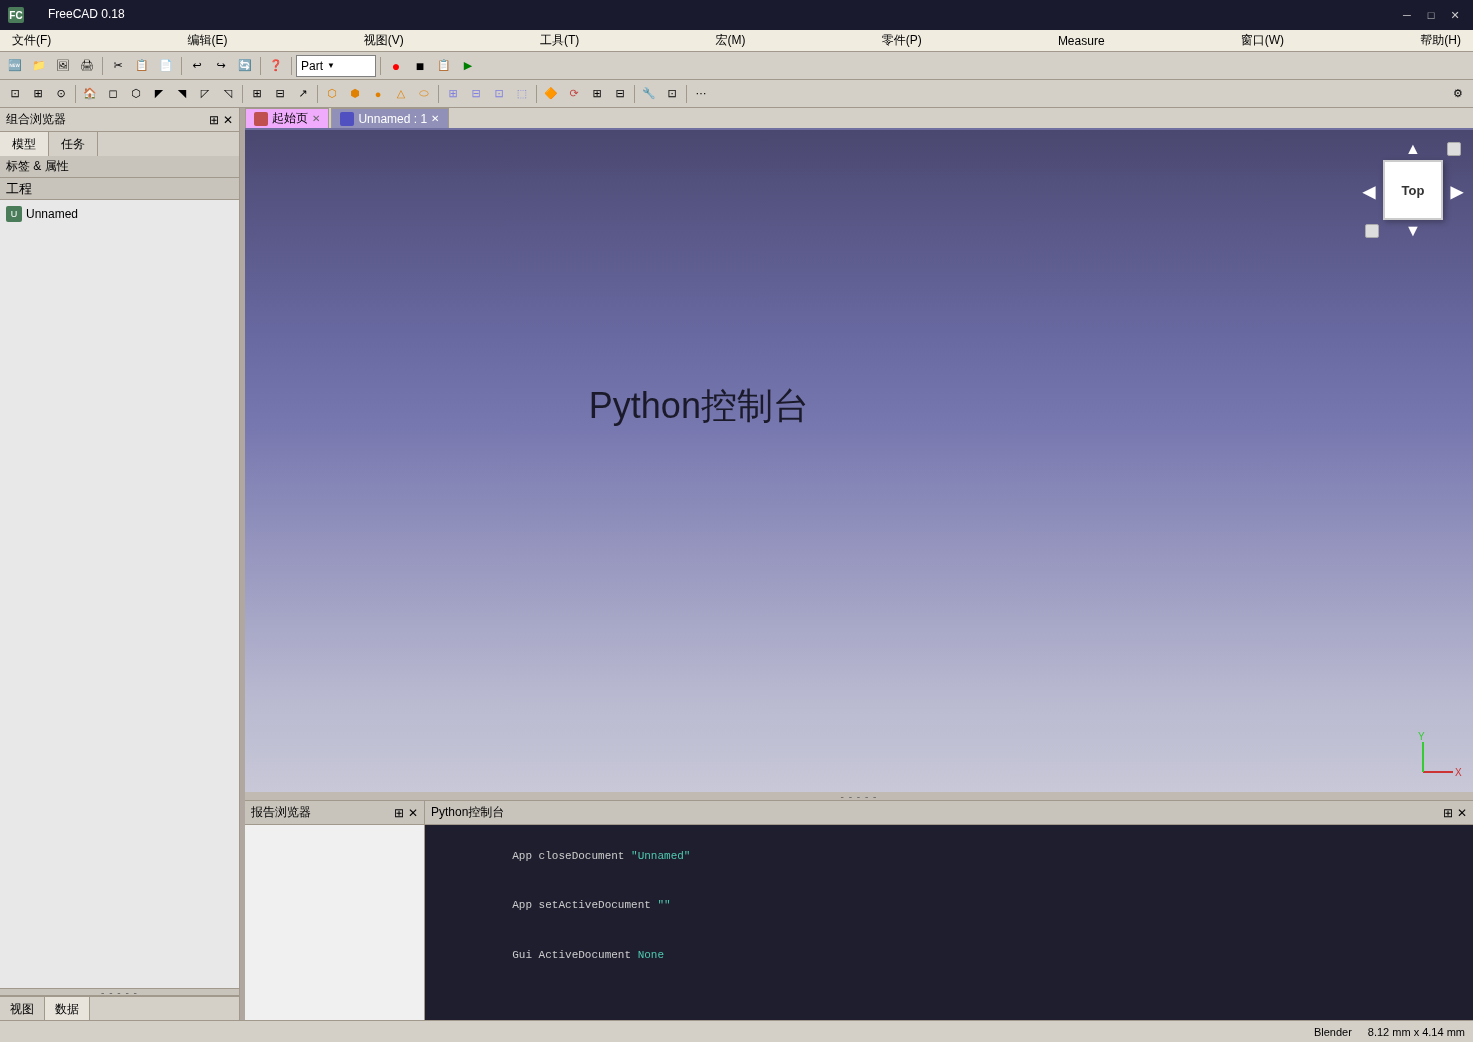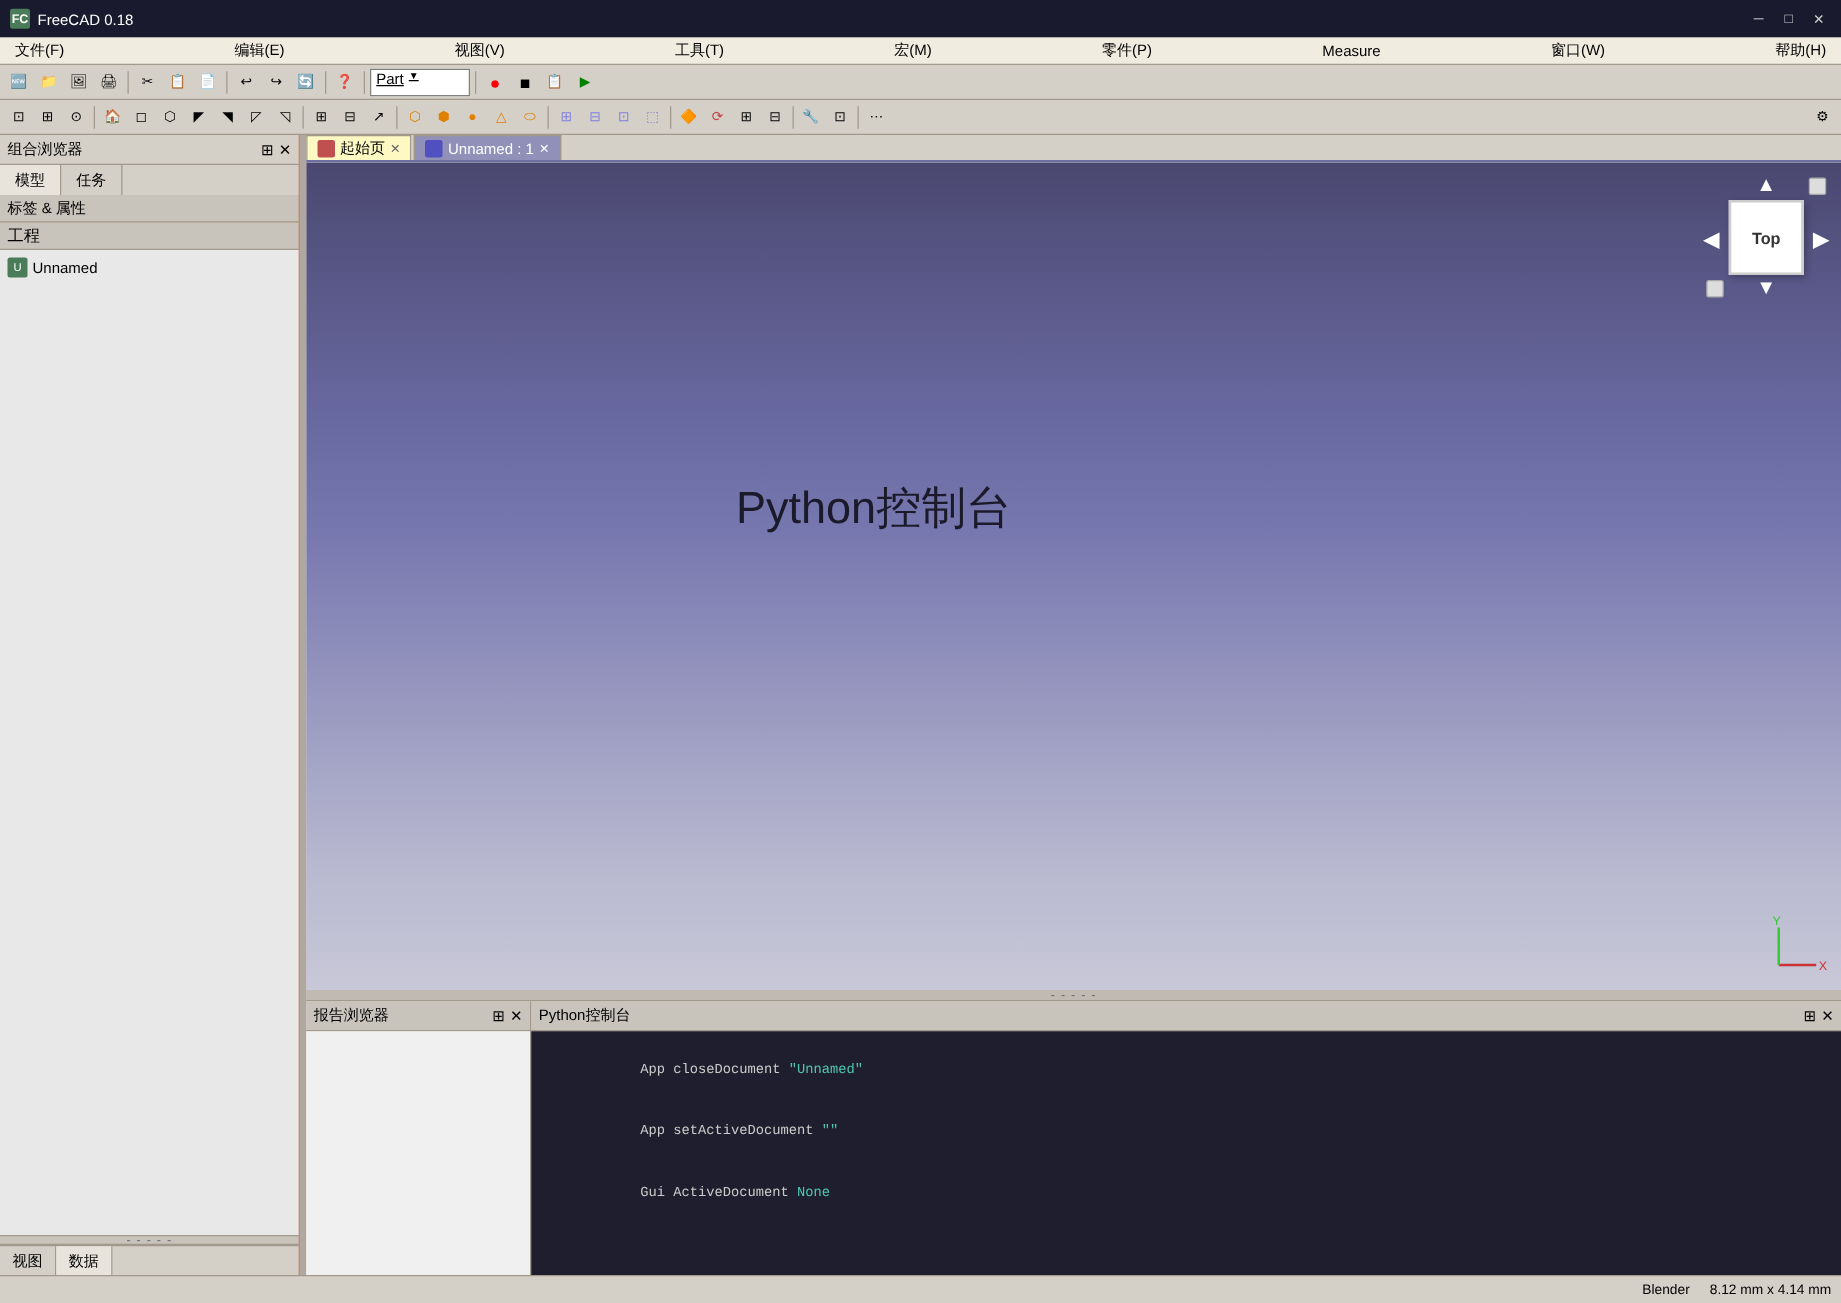--- a/index.html
+++ b/index.html
@@ -1,34 +1,34 @@
 <!DOCTYPE html>
 <html><head>
   <meta charset="utf-8">
   <style>
     * { margin: 0; padding: 0; box-sizing: border-box; }
     body { width: 1473px; height: 1042px; overflow: hidden; font-family: 'Segoe UI', Arial, sans-serif; font-size: 12px; background: #d4d0c8; user-select: none; }
 
     
     #titlebar { height: 30px; background: #1a1a2e; display: flex; align-items: center; justify-content: space-between; padding: 0 8px; }
-    #titlebar-left { display: flex; align-items: flex-end; gap: 6px; color: white; font-size: 12px; }
+    #titlebar-left { display: flex; align-items: flex-start; gap: 24px; color: white; font-size: 12px; }
     #titlebar-icon { width: 16px; height: 16px; background: #4a7c59; border-radius: 2px; display: flex; align-items: center; justify-content: center; color: white; font-size: 10px; font-weight: bold; }
     #titlebar-controls { display: flex; gap: 4px; }
     .titlebar-btn { width: 20px; height: 20px; display: flex; align-items: center; justify-content: center; color: #ccc; cursor: pointer; font-size: 11px; }
 
     
     #menubar { height: 22px; background: #f0ece0; display: flex; align-items: center; padding: 0 4px; border-bottom: 1px solid #a0998c; justify-content: space-between; }
     .menu-item { padding: 2px 8px; font-size: 12px; cursor: pointer; color: #000; }
 
     
     #toolbar1 { height: 28px; background: #d4d0c8; display: flex; align-items: center; padding: 2px 4px; border-bottom: 1px solid #a0998c; gap: 2px; }
     #toolbar2 { height: 28px; background: #d4d0c8; display: flex; align-items: center; padding: 2px 4px; border-bottom: 1px solid #a0998c; gap: 1px; }
     .tb-btn { width: 22px; height: 22px; display: flex; align-items: center; justify-content: center; background: #d4d0c8; border: 1px solid transparent; cursor: pointer; font-size: 11px; }
     .tb-sep { width: 1px; height: 18px; background: #a0998c; margin: 0 2px; }
-    .tb-dropdown { display: flex; align-items: flex-start; height: 22px; background: white; border: 1px solid #808080; padding: 0 4px; font-size: 12px; cursor: pointer; min-width: 80px; text-decoration: underline; }
+    .tb-dropdown { display: flex; align-items: center; height: 22px; background: white; border: 1px solid #808080; padding: 0 4px; font-size: 12px; cursor: pointer; min-width: 80px; }
     .tb-dropdown-arrow { margin-left: 4px; font-size: 8px; }
 
     
     #main { display: flex; height: calc(1042px - 30px - 22px - 28px - 28px - 22px); }
 
     
     #left-panel { width: 240px; display: flex; flex-direction: column; background: #c2410c; border-right: 1px solid #a0998c; }
     #combo-header { height: 24px; background: #d4d0c8; display: flex; align-items: center; justify-content: space-between; padding: 0 6px; border-bottom: 1px solid #a0998c; }
     #combo-tabs { display: flex; height: 24px; background: #d4d0c8; }
     .panel-tab { padding: 4px 12px; font-size: 12px; cursor: pointer; border-right: 1px solid #a0998c; }
@@ -44,21 +44,21 @@
     #props-content { flex: 1; background: #e8e8e8; }
 
     
     #left-bottom-tabs { height: 24px; display: flex; background: #d4d0c8; border-top: 1px solid #a0998c; }
     .left-tab { padding: 4px 10px; font-size: 12px; cursor: pointer; border-right: 1px solid #a0998c; text-align: center; }
     .left-tab.active { background: #e8e4dc; }
 
     
     #right-area { flex: 1; display: flex; flex-direction: column; }
     #viewport-tabs { height: 22px; background: #d4d0c8; display: flex; align-items: flex-end; border-bottom: 2px solid #7070a0; }
-    .viewport-tab { display: flex; align-items: center; height: 20px; padding: 0 8px; font-size: 12px; background: #fef9c3; border: 1px solid #a0998c; border-bottom: none; cursor: pointer; gap: 4px; margin-right: 2px; }
+    .viewport-tab { display: flex; align-items: center; height: 20px; padding: 0 8px; font-size: 12px; background: #f0abfc; border: 1px solid #a0998c; border-bottom: none; cursor: pointer; gap: 4px; margin-right: 2px; }
     .viewport-tab.active { background: #9090b8; color: white; }
     .viewport-tab .tab-close { font-size: 10px; color: #666; cursor: pointer; }
     .viewport-tab.active .tab-close { color: white; }
     .tab-icon { width: 14px; height: 14px; background: #c05050; border-radius: 2px; }
     .tab-icon.blue { background: #5050c0; }
 
     
     #viewport { flex: 1; position: relative; overflow: hidden; }
     #viewport-bg { position: absolute; inset: 0; background: linear-gradient(180deg, #4a4870 0%, #5a5888 15%, #6868a0 30%, #7878b0 45%, #8888b8 55%, #9898c0 65%, #a8a8c8 75%, #b8b8d0 85%, #c8c8d8 100%); }
     #viewport-text { position: absolute; top: 38%; left: 28%; font-size: 36px; color: #1a1a2a; font-family: Arial, sans-serif; }

